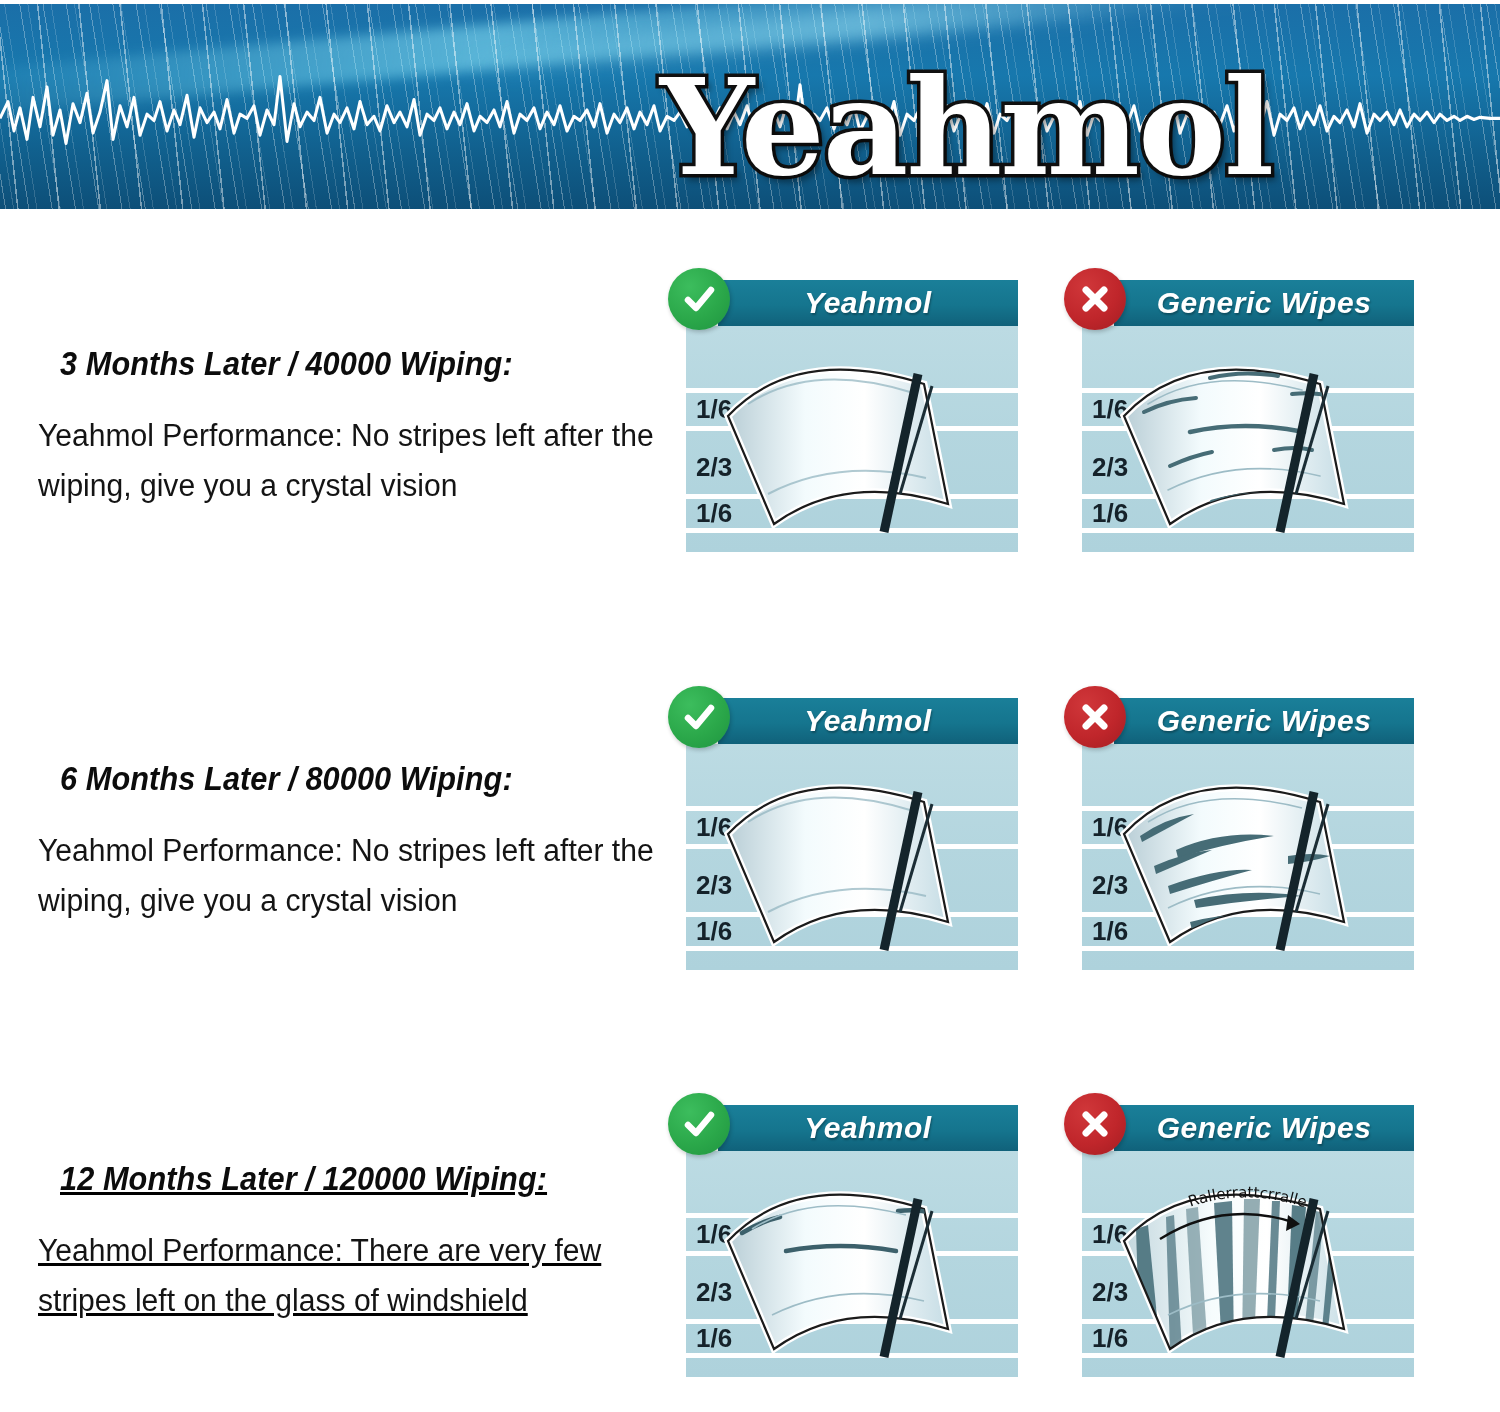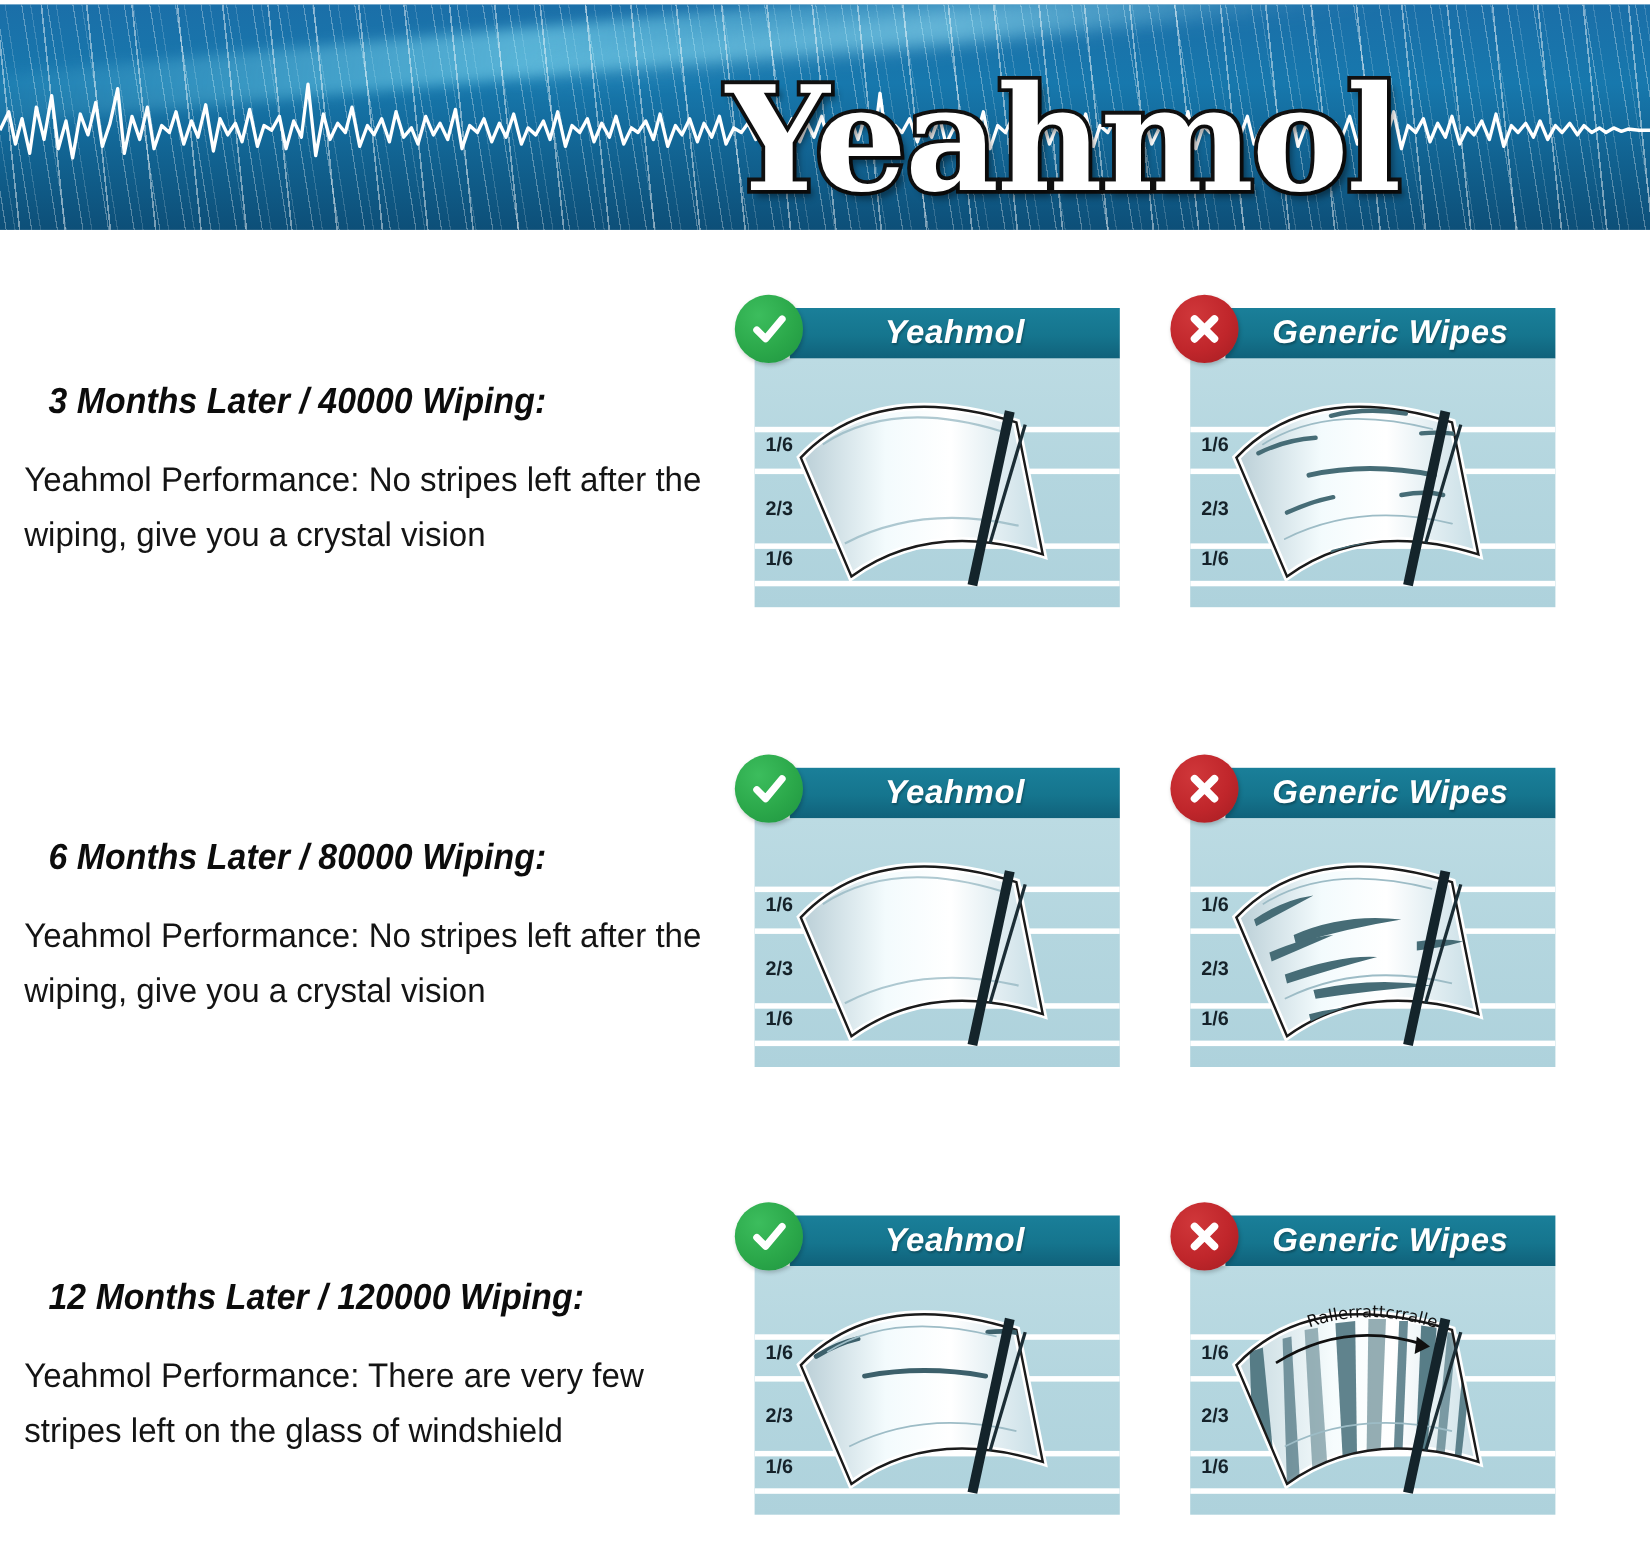--- a/index.html
+++ b/index.html
@@ -52,24 +52,24 @@
     text-shadow:5px 6px 7px rgba(0,0,0,.45);
     white-space:nowrap;
   }
 
   
   .row{position:absolute;left:0;width:1500px;height:auto;}
   .row-1{top:250px;}
   .row-2{top:660px;}
   .row-3{top:1075px;}
 
-  .textcol{position:absolute;left:22px;width:660px;}
+  .textcol{position:absolute;left:38px;width:660px;}
   .r1 .textcol{top:95px;}
   .r2 .textcol{top:100px;}
-  .r3 .textcol{top:85px;}
+  .r3 .textcol{top:85px;text-decoration:underline;}
 
   .heading{
     font-family:"Liberation Sans", sans-serif;
     font-weight:700;font-style:italic;
     font-size:33px;color:#0c0c0c;
     letter-spacing:.1px;
     transform:scaleX(.93);transform-origin:left center;
     white-space:nowrap;
     margin:0 0 28px 22px;
   }
@@ -103,21 +103,21 @@
     position:absolute;left:18px;top:46px;width:332px;height:226px;
     background:linear-gradient(180deg,#bcdbe3 0%,#b4d6df 45%,#aed2dc 100%);
     overflow:hidden;
   }
   .divider{position:absolute;left:0;width:100%;height:5px;background:#ffffff;}
   .d1{top:62px;} .d2{top:100px;} .d3{top:168px;} .d4{top:202px;}
 
   .frac{
     position:absolute;left:10px;
     font-family:"Liberation Sans", sans-serif;
-    font-weight:700;font-size:18px;color:#15222a;
+    font-weight:700;font-size:26px;color:#15222a;
   }
   .f1{top:68px;} .f2{top:126px;} .f3{top:172px;}
 
   .badge{
     position:absolute;left:0;top:-12px;width:62px;height:62px;border-radius:50%;
     display:flex;align-items:center;justify-content:center;z-index:5;
     box-shadow:1px 2px 4px rgba(0,0,0,.22);
   }
   .badge.ok{background:radial-gradient(circle at 35% 30%,#3cbd5d 0%,#2ba84a 55%,#1f9440 100%);}
   .badge.no{background:radial-gradient(circle at 35% 30%,#d0373a 0%,#c0262b 55%,#a31d22 100%);}

